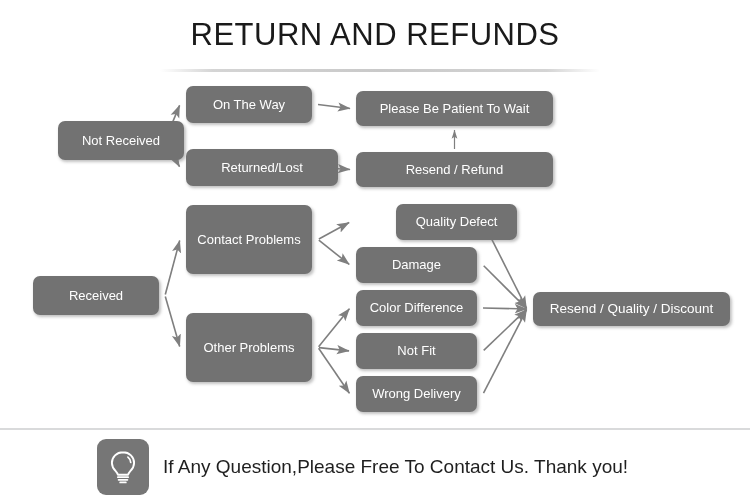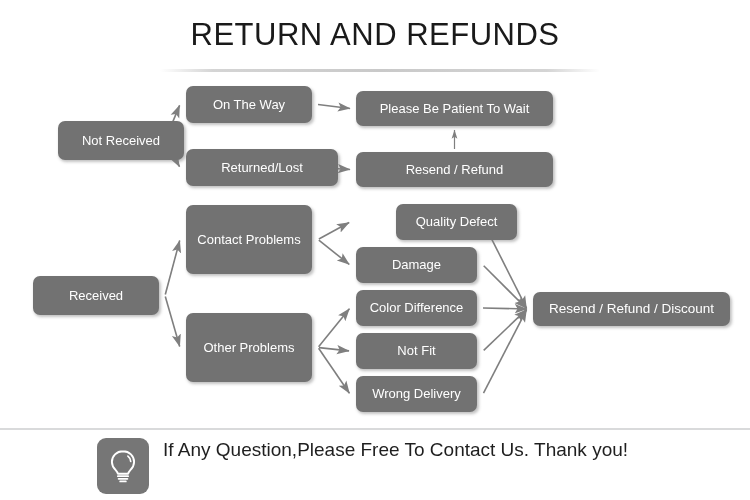--- a/index.html
+++ b/index.html
@@ -89,20 +89,21 @@
     height: 2px;
     background: #d9dadb;
   }
 
   .footer {
     position: absolute;
     left: 97px;
     top: 438px;
     height: 58px;
     display: flex;
+    align-items: center;
   }
 
   .bulb-badge {
     width: 52px;
     height: 56px;
     background: #767676;
     border-radius: 9px;
     display: flex;
     align-items: center;
     justify-content: center;
@@ -162,21 +163,21 @@
       <div class="node" style="left: 356px; top: 91px; width: 197px; height: 35px;">Please Be Patient To Wait</div>
       <div class="node" style="left: 356px; top: 152px; width: 197px; height: 35px;">Resend / Refund</div>
       <div class="node" style="left: 33px; top: 276px; width: 126px; height: 39px;">Received</div>
       <div class="node" style="left: 186px; top: 205px; width: 126px; height: 69px;">Contact Problems</div>
       <div class="node" style="left: 186px; top: 313px; width: 126px; height: 69px;">Other Problems</div>
       <div class="node" style="left: 356px; top: 204px; width: 121px; height: 36px; margin-left: 40px;">Quality Defect</div>
       <div class="node" style="left: 356px; top: 247px; width: 121px; height: 36px;">Damage</div>
       <div class="node" style="left: 356px; top: 290px; width: 121px; height: 36px;">Color Difference</div>
       <div class="node" style="left: 356px; top: 333px; width: 121px; height: 36px;">Not Fit</div>
       <div class="node" style="left: 356px; top: 376px; width: 121px; height: 36px;">Wrong Delivery</div>
-      <div class="node wide-final" style="left: 533px; top: 292px; width: 197px; height: 34px;">Resend / Refund / Discount</div>
+      <div class="node wide-final" style="left: 533px; top: 292px; width: 197px; height: 34px;">Resend / Quality / Discount</div>
     </div>
 
   <div class="footer-rule"></div>
 
   <div class="footer">
     <div class="bulb-badge">
       <svg width="34" height="38" viewBox="0 0 34 38" fill="none">
         <path d="M17 4.2 C10.6 4.2 5.9 9.0 5.9 14.9 C5.9 18.6 7.7 21.0 9.7 23.1
                  C11.0 24.5 11.6 25.4 11.8 26.7 L22.2 26.7 C22.4 25.4 23.0 24.5
                  24.3 23.1 C26.3 21.0 28.1 18.6 28.1 14.9 C28.1 9.0 23.4 4.2 17 4.2 Z" stroke="#ffffff" stroke-width="1.9" stroke-linejoin="round"></path>

